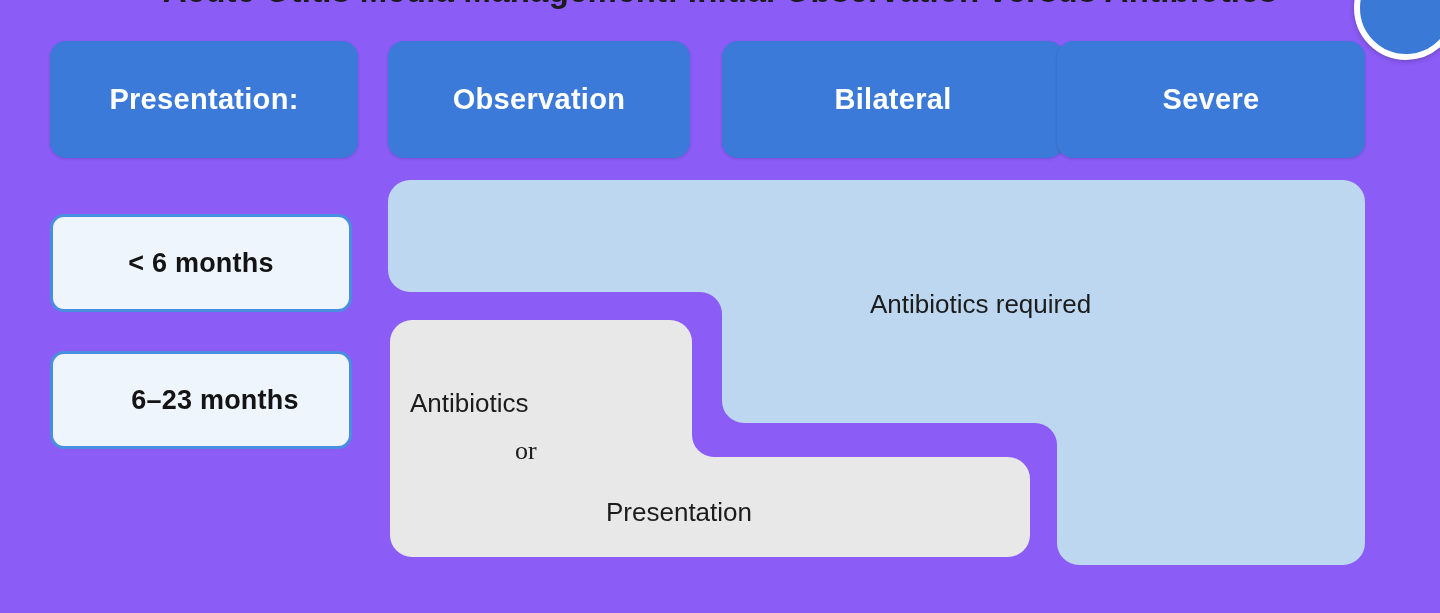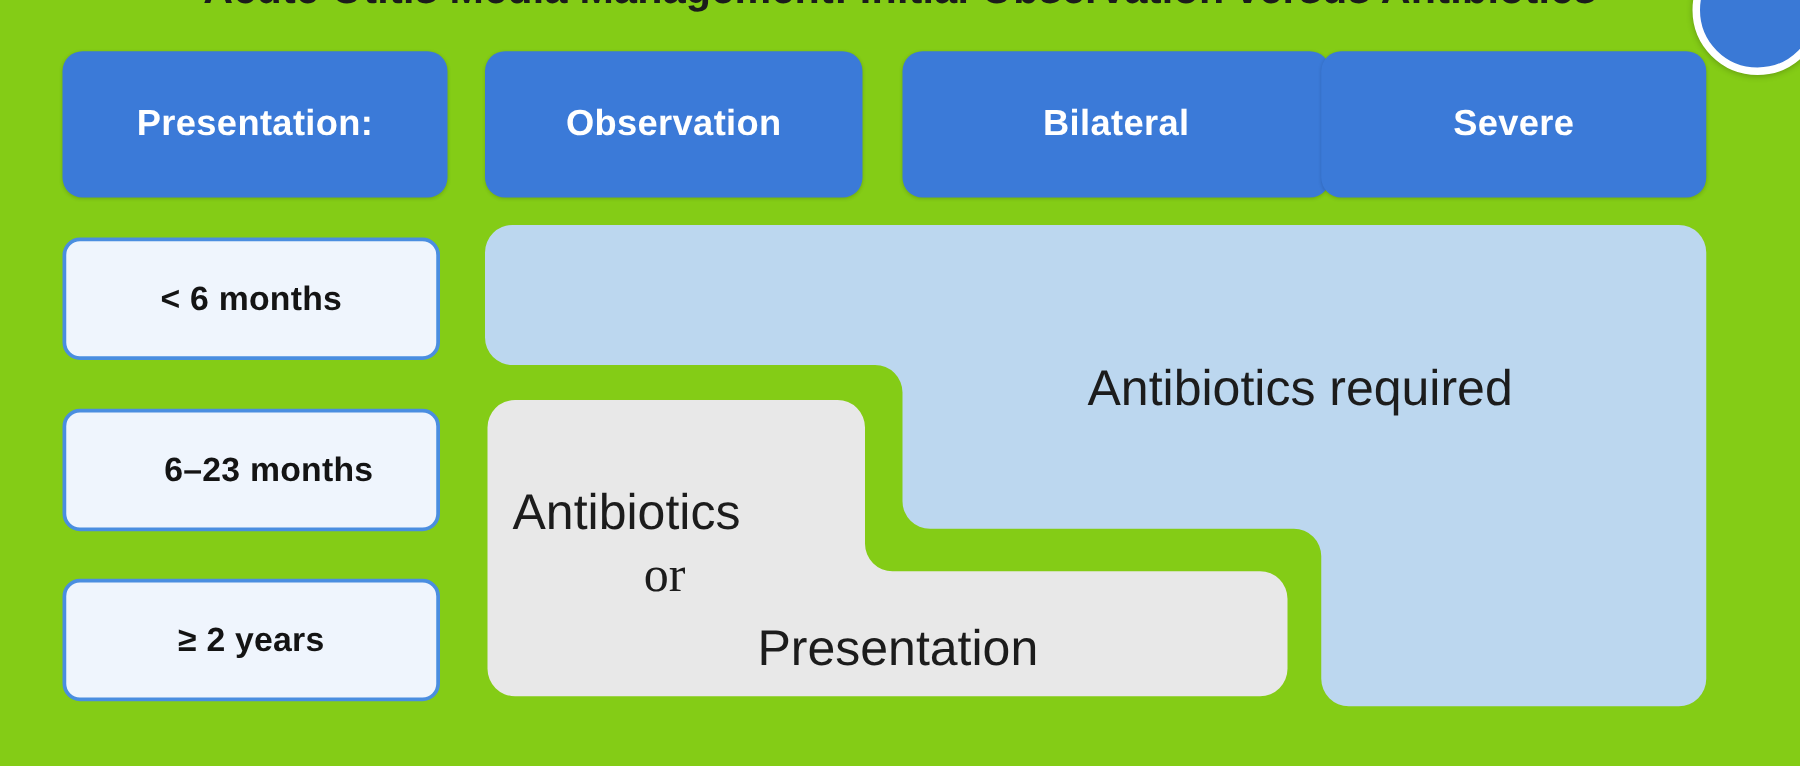--- a/index.html
+++ b/index.html
@@ -10,21 +10,21 @@
   }
   body {
     font-family: "Liberation Sans", sans-serif;
     -webkit-font-smoothing: antialiased;
   }
 
   #screen {
     position: relative;
     width: 1440px;
     height: 613px;
-    background: #84cc16;
+    background: #8b5cf6;
     overflow: hidden;
   }
 
   
   .title-sliver {
     position: absolute;
     left: 0;
     top: -28px;
     width: 1440px;
     height: 40px;
@@ -80,39 +80,40 @@
     border-radius: 14px;
     background: #eff5fd;
     color: #141414;
     font-size: 27px;
     font-weight: bold;
     display: flex;
     align-items: center;
     justify-content: center;
     letter-spacing: .2px;
     box-sizing: border-box;
+    margin-top: 24px;
   }
   .agebox-0 { top: 190px; }
   .agebox-1 { top: 327px; padding-left: 28px; }
   .agebox-2 { top: 463px; }
 
   
   .regions {
     position: absolute;
     left: 0;
     top: 0;
     width: 1440px;
     height: 613px;
   }
 
   
   .rlabel {
     position: absolute;
     color: #1c1c1c;
-    font-size: 40px;
+    font-size: 26px;
     font-weight: normal;
     white-space: nowrap;
   }
   .lbl-abx-required { left: 870px; top: 289px; }
   .lbl-antibiotics  { left: 410px; top: 341px; margin-top: 47px; }
   .lbl-or           { left: 515px; top: 436px; font-family: Liberation Serif, serif; }
   .lbl-observation  { left: 606px; top: 497px; }
 </style>
 </head>
 <body>
@@ -123,21 +124,20 @@
 
   <div class="corner-fab"></div>
 
   <div class="pill pill-presentation">Presentation:</div>
   <div class="pill pill-unilateral">Observation</div>
   <div class="pill pill-bilateral">Bilateral</div>
   <div class="pill pill-severe">Severe</div>
 
   <div class="agebox agebox-0">&lt; 6 months</div>
   <div class="agebox agebox-1">6–23 months</div>
-  <div class="agebox agebox-2">≥ 2 years</div>
 
   <svg class="regions" viewBox="0 0 1440 613" xmlns="http://www.w3.org/2000/svg">
 
     <path fill="#bcd7ef" d="M 410 180
              L 1343 180
              A 22 22 0 0 1 1365 202
              L 1365 543
              A 22 22 0 0 1 1343 565
              L 1079 565
              A 22 22 0 0 1 1057 543

